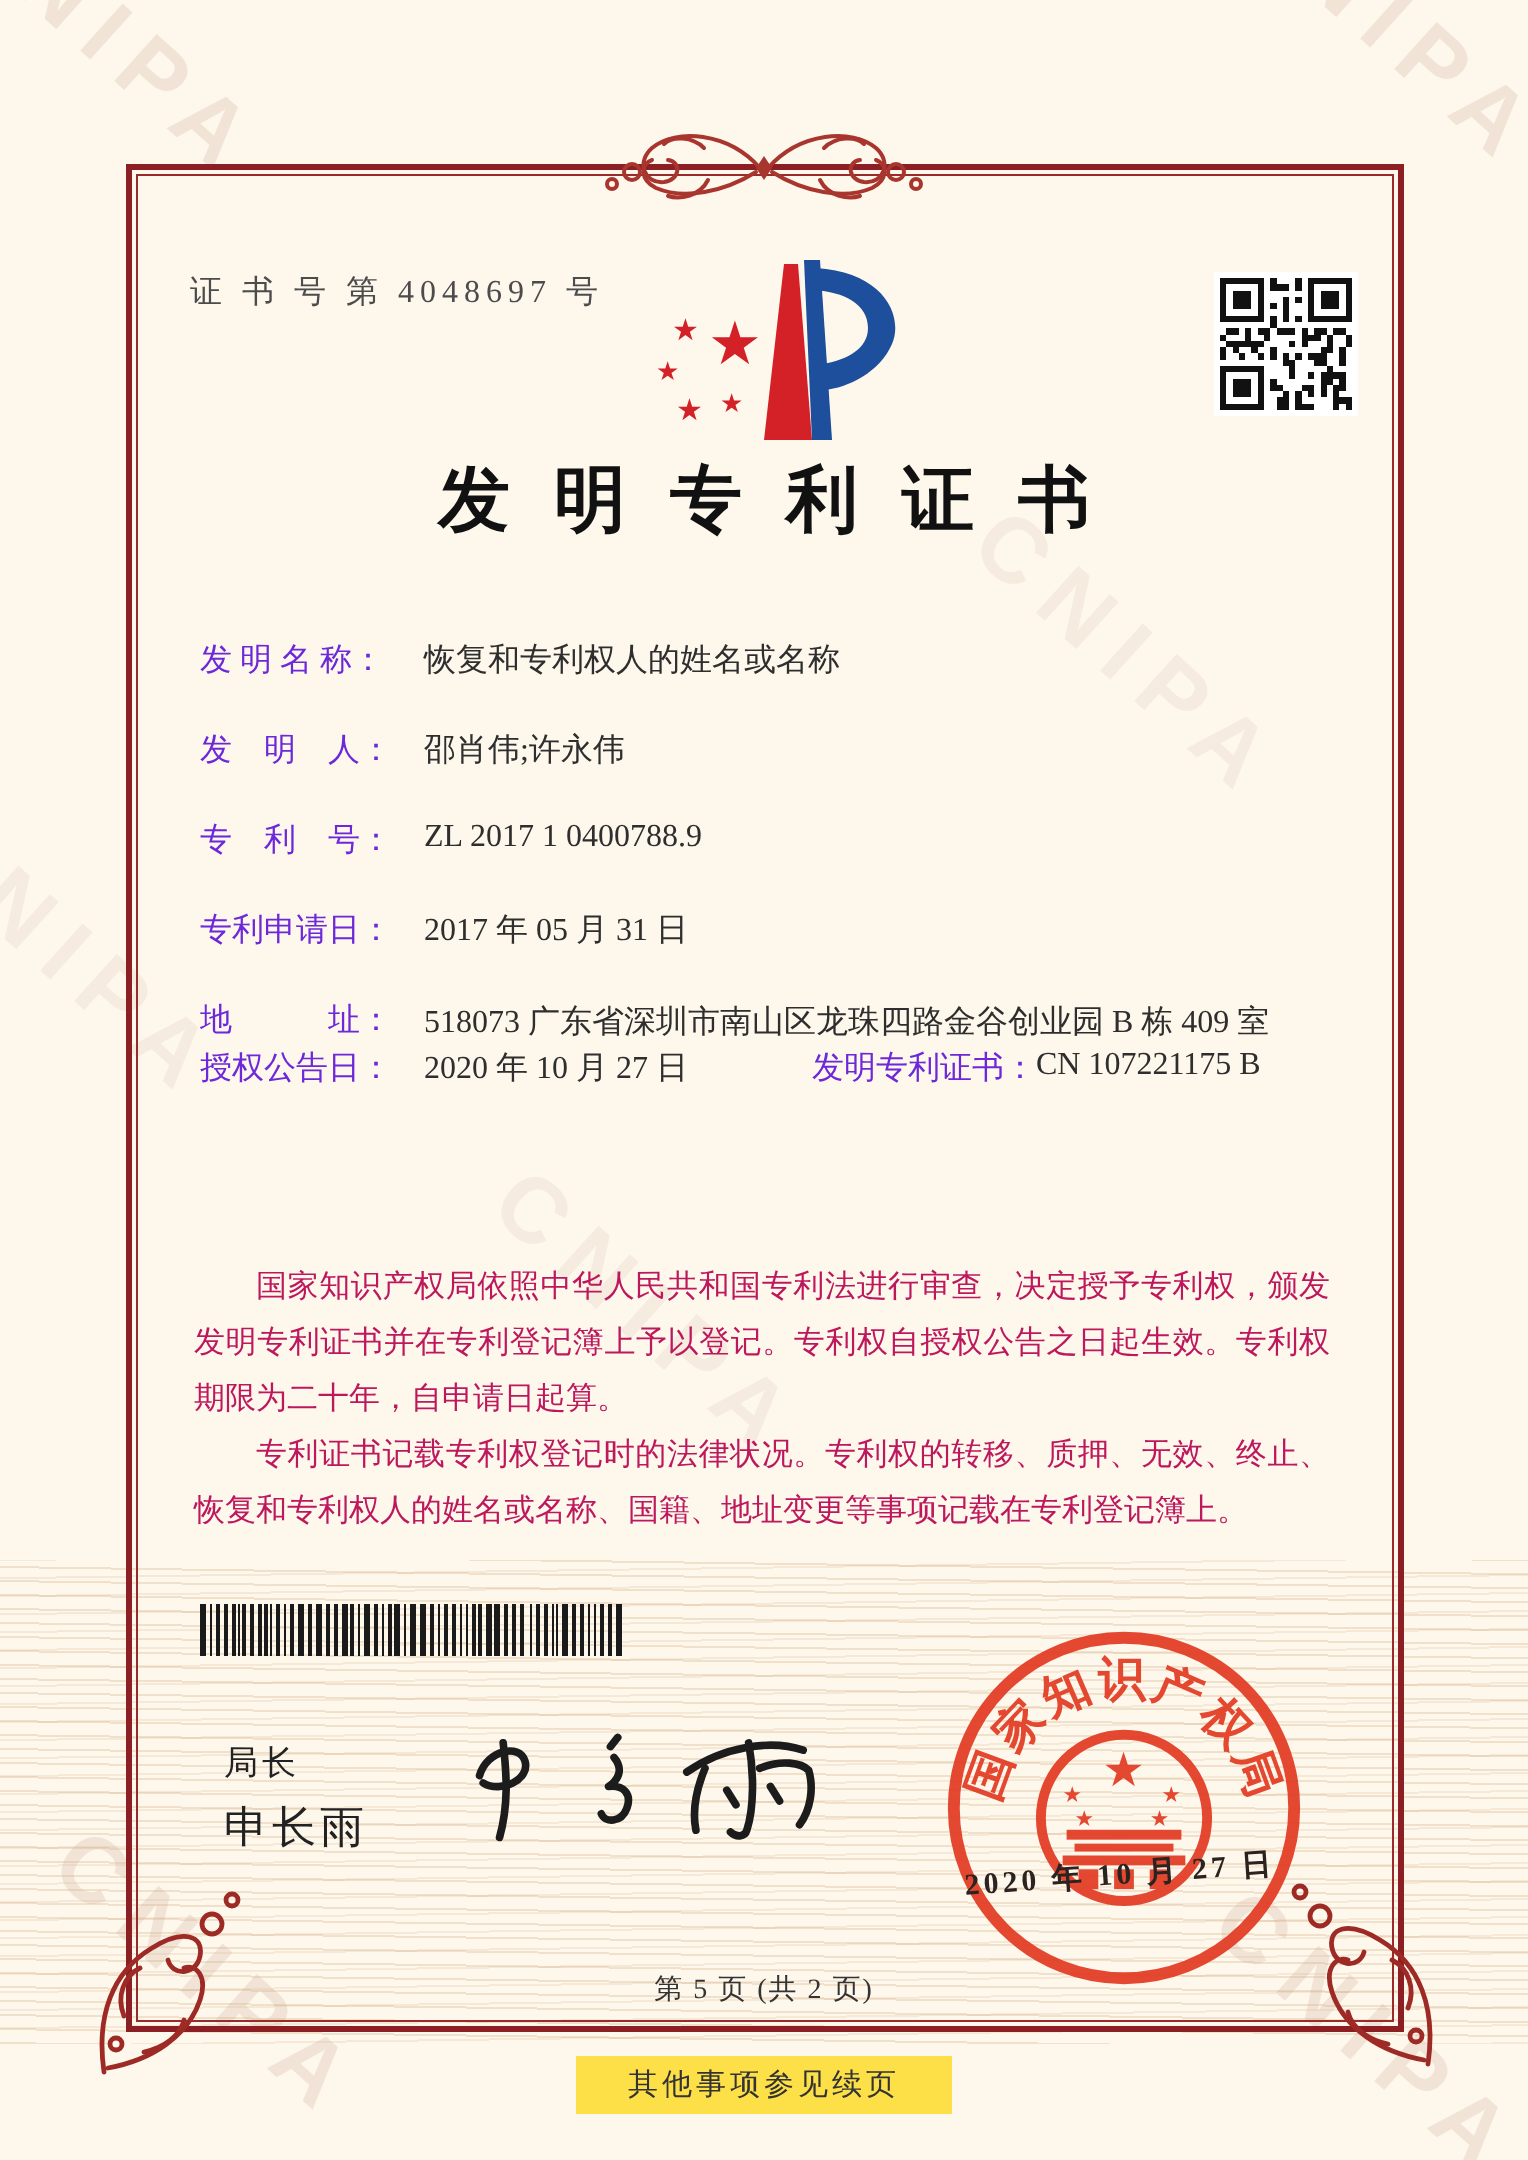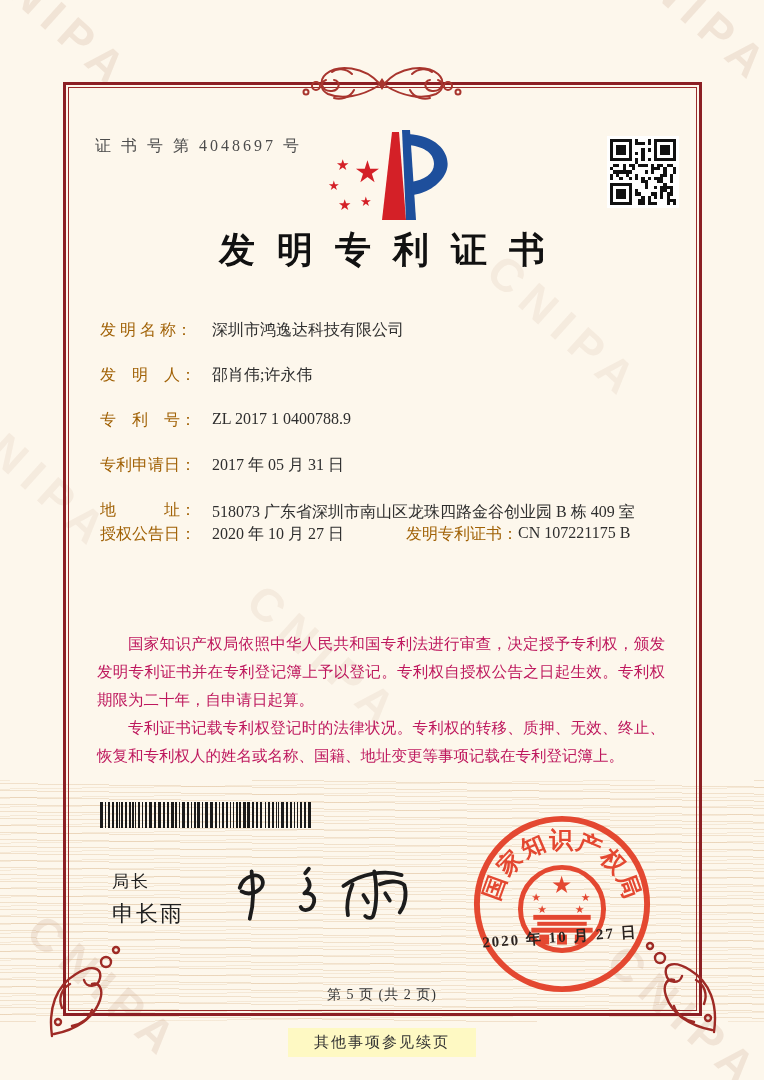--- a/index.html
+++ b/index.html
@@ -48,21 +48,21 @@
   .logo { position:absolute; left:326px; top:124px; }
   .qr   { position:absolute; left:607px; top:136px; width:72px; height:72px; background:#fff; padding:3px; }
   .qr svg { width:100%; height:100%; }
   .doc-title {
     position:absolute; left:0; top:226px; width:764px;
     text-align:center; font-size:36px; font-weight:bold; color:#111;
     letter-spacing:22px; padding-left:22px;
   }
   .fields { position:absolute; left:100px; top:320px; width:566px; }
   .frow { display:flex; align-items:flex-start; margin-bottom:24px; font-size:16px; color:#333; }
-  .frow .lbl { flex:0 0 112px; white-space:nowrap; color:#a16207; }
+  .frow .lbl { flex:0 0 112px; white-space:nowrap; color:#6d28d9; }
   .frow .val { color:#2e2e2e; }
   .frow.addr { margin-bottom:0; }
   .frow.addr .val { width:448px; line-height:1.5; }
   .frow.duo { display:flex; gap:0; }
   .duo-part { display:flex; }
   .duo-part.second { margin-left:62px; }
   .paras {
     position:absolute; left:97px; top:630px; width:568px;
     font-size:15.5px; line-height:28px; color:#be185d; text-align:justify;
   }
@@ -80,21 +80,21 @@
     position:absolute; left:470px; top:928px; width:180px; z-index:6;
     font-size:15px; font-weight:bold; color:#2b2320; letter-spacing:2px;
     transform:rotate(-4deg); text-align:center; white-space:nowrap;
   }
   .page-info {
     position:absolute; left:0; top:986px; width:764px; text-align:center;
     font-size:14px; color:#333; z-index:4; letter-spacing:1px;
   }
   .continuation {
     position:absolute; left:50%; transform:translateX(-50%); top:1028px; z-index:4;
-    background:#fef9c3; padding:5px 26px; font-size:15px; color:#333; letter-spacing:2px;
+    background:#fde047; padding:5px 26px; font-size:15px; color:#333; letter-spacing:2px;
     white-space:nowrap;
   }
 </style>
 </head>
 <body>
 
 <div class="page">
 
   <div class="wm" style="left:-40px; top:-10px;">CNIPA</div>
   <div class="wm" style="left:600px; top:-16px;">CNIPA</div>
@@ -284,21 +284,21 @@
           <rect x="1" y="15" width="5" height="5" fill="#fff"></rect>
           <rect x="2" y="16" width="3" height="3" fill="#111"></rect>
         </svg>
     </div>
 
     <div class="doc-title">发明专利证书</div>
 
     <div class="fields">
       <div class="frow">
         <span class="lbl">发 明 名 称：</span>
-        <span class="val">深圳市鸿逸达科技有限公司</span>
+        <span class="val">恢复和专利权人的姓名或名称</span>
       </div>
       <div class="frow">
         <span class="lbl">发　明　人：</span>
         <span class="val">邵肖伟;许永伟</span>
       </div>
       <div class="frow">
         <span class="lbl">专　利　号：</span>
         <span class="val">ZL 2017 1 0400788.9</span>
       </div>
       <div class="frow">

